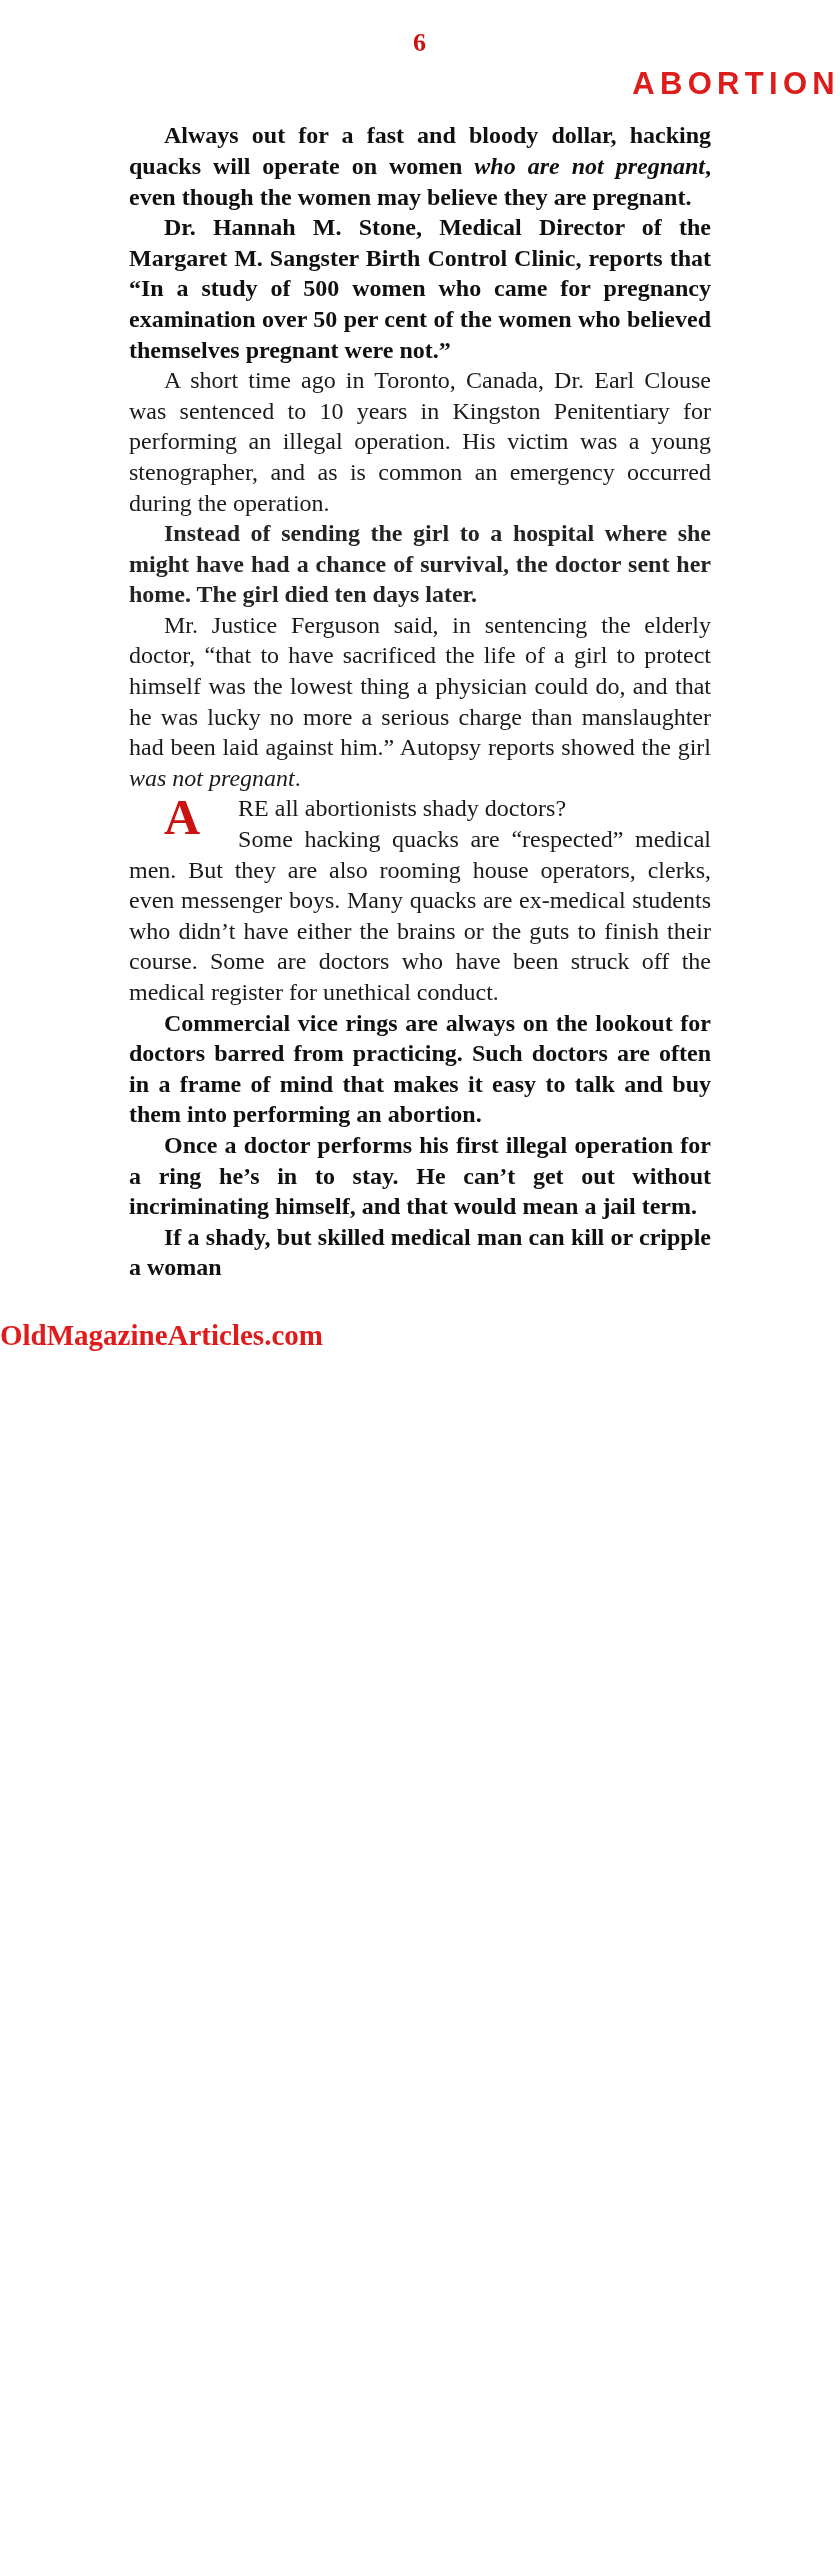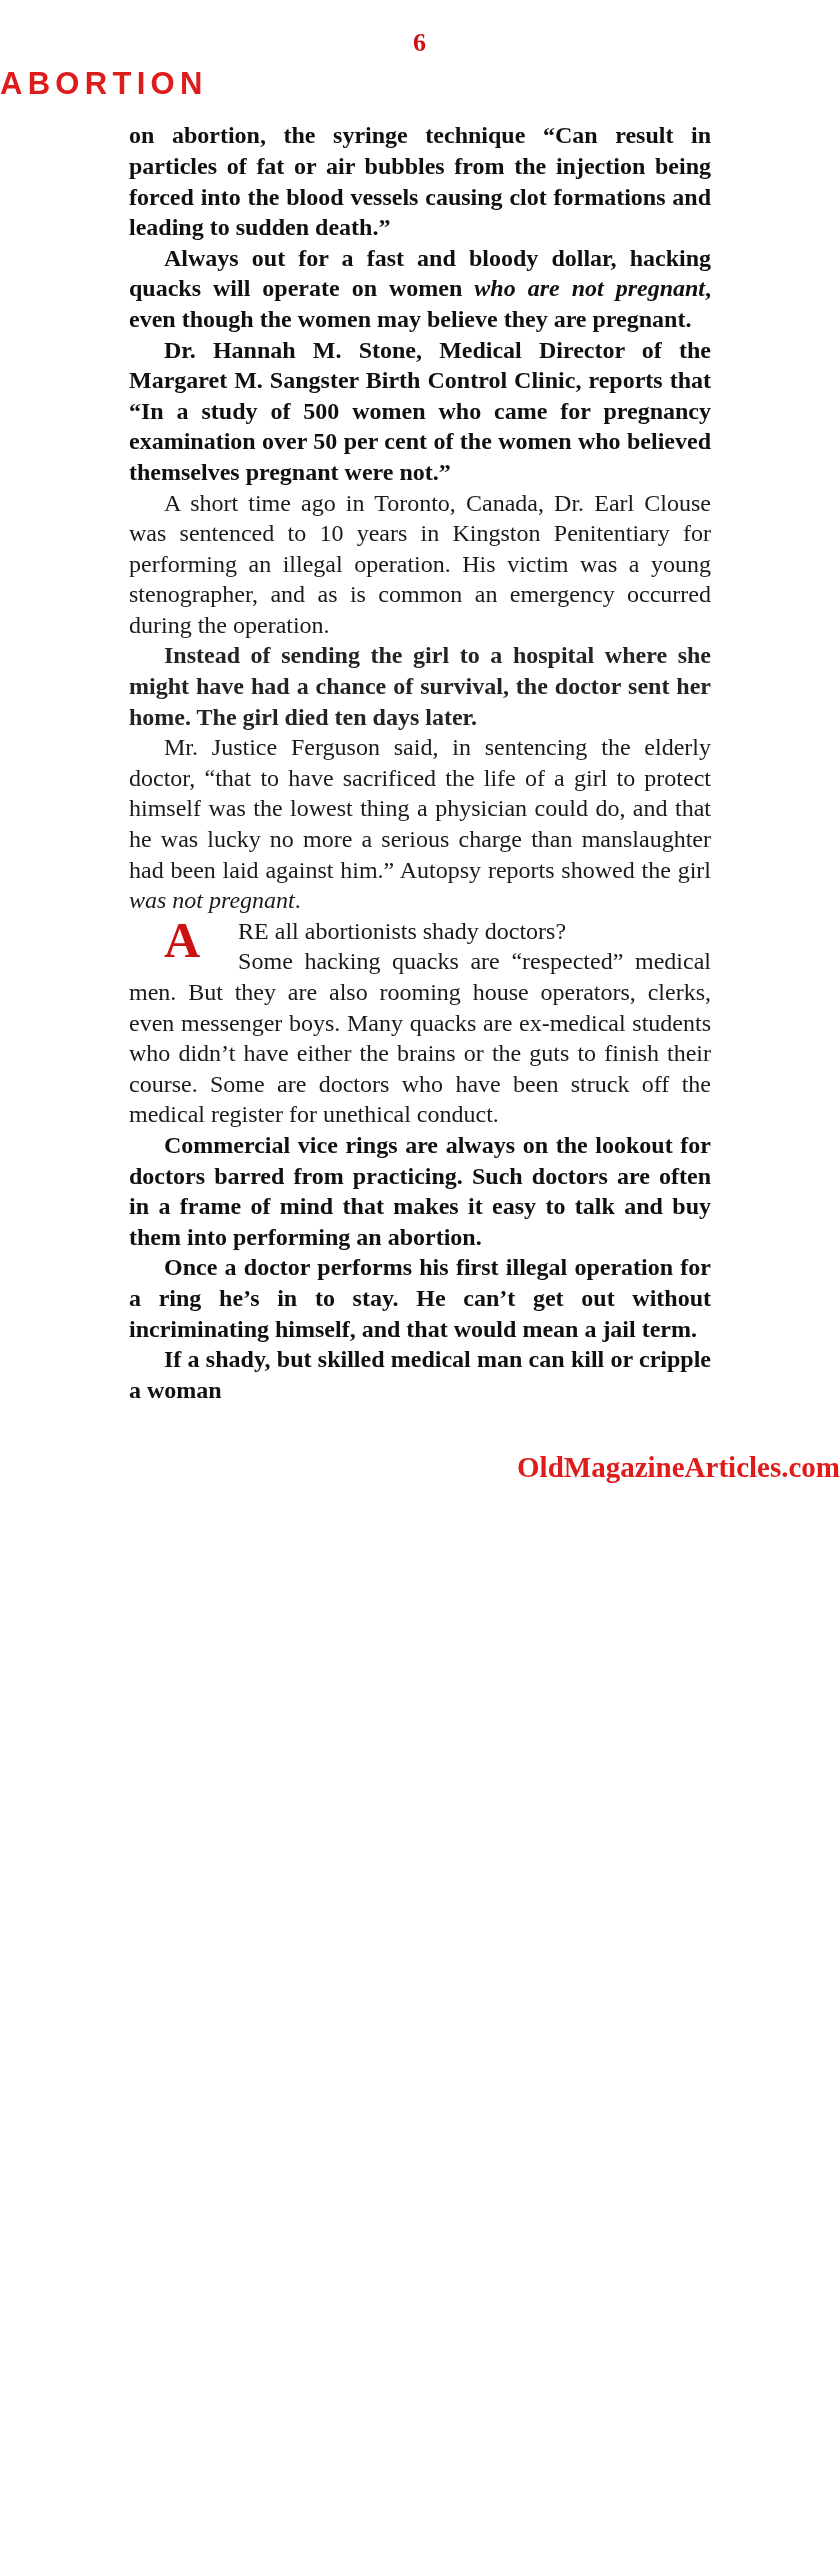--- a/index.html
+++ b/index.html
@@ -24,21 +24,21 @@
     text-align: center;
     color: #cc1111;
     font-family: "Liberation Serif", serif;
     font-weight: bold;
     font-size: 26px;
     letter-spacing: 0.8px;
     padding-top: 30px;
     line-height: 1;
   }
   .article-title {
-    text-align: left;
+    text-align: right;
     color: #dd1c1c;
     font-family: "Liberation Sans", sans-serif;
     font-weight: bold;
     font-size: 31px;
     letter-spacing: 5.3px;
     margin-top: 10.6px;
     line-height: 1.1;
   }
   .column {
     margin: 19.7px auto 0 auto;
@@ -72,41 +72,40 @@
     float: left;
     color: #cc1111;
     font-family: "Liberation Serif", serif;
     font-weight: bold;
     font-size: 50px;
     line-height: 0.84;
     padding: 1.5px 3px 0 0;
     margin-top: 1.5px;
   }
   .footer {
-    margin-top: 46px;
-    text-align: right;
+    margin-top: 36px;
+    text-align: left;
     color: #e01b1b;
     font-family: "Liberation Serif", serif;
     font-weight: bold;
     font-size: 29px;
     letter-spacing: 0px;
     padding-bottom: 19.7px;
   }
 </style>
 </head>
 <body>
 
 <div class="page">
 
   <div class="page-number">6</div>
   <div class="article-title">ABORTION</div>
 
   <div class="column">
 
-    <p class="first w-bold">on abortion, the syringe technique “Can result in particles of fat or air bubbles from the injection being forced into the blood vessels causing clot formations and leading to sudden death.”</p>
 
     <p class="w-bold"><span>Always out for a fast and bloody dollar, hacking quacks will operate on women </span><em>who are not pregnant</em><span>, even though the women may believe they are pregnant.</span></p>
 
     <p class="w-bold">Dr. Hannah M. Stone, Medical Director of the Margaret M. Sangster Birth Control Clinic, reports that “In a study of 500 women who came for pregnancy examination over 50 per cent of the women who believed themselves pregnant were not.”</p>
 
 
     <p class="w-mid">A short time ago in Toronto, Canada, Dr. Earl Clouse was sentenced to 10 years in Kingston Penitentiary for performing an illegal operation. His victim was a young stenographer, and as is common an emergency occurred during the operation.</p>
 
     <p class="w-light">Instead of sending the girl to a hospital where she might have had a chance of survival, the doctor sent her home. The girl died ten days later.</p>
 

